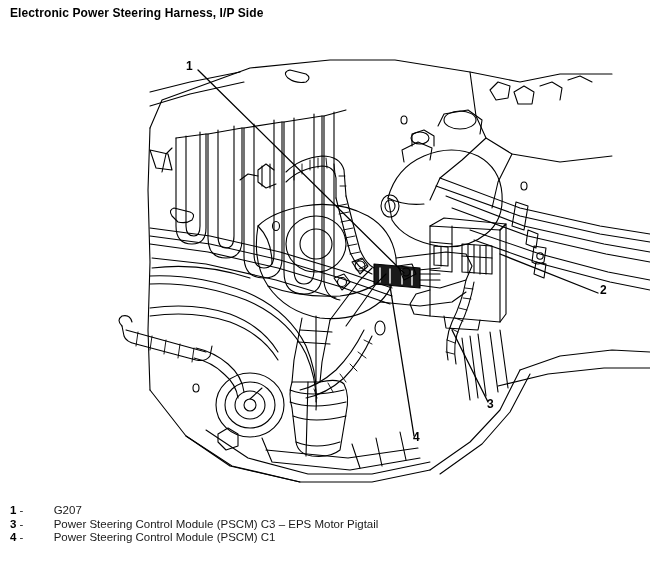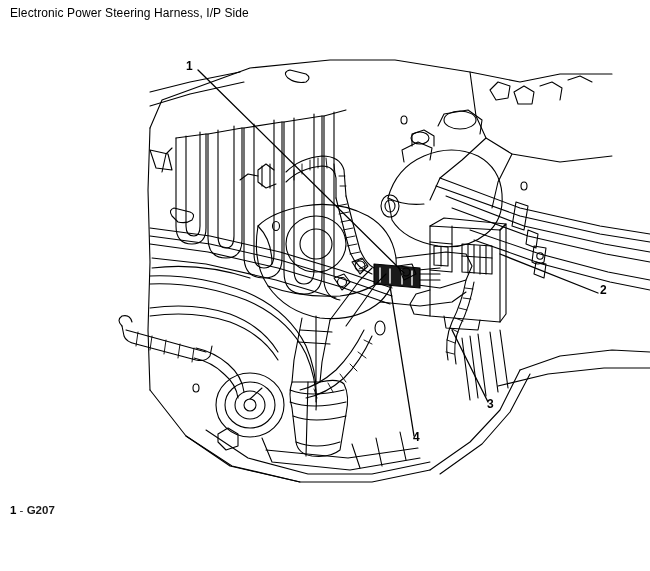--- a/index.html
+++ b/index.html
@@ -15,21 +15,21 @@
     color: #000000;
     overflow: hidden;
   }
 
   
   #page-title {
     position: absolute;
     left: 10px;
     top: 6px;
     font-size: 12px;
-    font-weight: normal;
+    font-weight: bold;
     letter-spacing: 0.1px;
     white-space: nowrap;
   }
 
   
   #illustration {
     position: absolute;
     left: 0;
     top: 30px;
     width: 650px;
@@ -64,21 +64,22 @@
     color: #1a1a1a;
   }
   .legend-num {
     font-weight: bold;
     color: #000;
   }
   .legend-dash {
     font-weight: normal;
   }
   .legend-text {
-    font-weight: bold;
+    font-weight: normal;
+    margin-left: 27px;
   }
 </style>
 </head>
 <body>
 
 <div id="page-title">Electronic Power Steering Harness, I/P Side</div>
 
 <div id="illustration">
   <svg viewBox="0 0 650 470" xmlns="http://www.w3.org/2000/svg">
     <g fill="none" stroke="#000" stroke-width="1.1" stroke-linecap="round" stroke-linejoin="round">
@@ -335,13 +336,23 @@
   <div class="callout-label" style="left:487px; top:368px;">3</div>
   <div class="callout-label" style="left:413px; top:401px;">4</div>
 </div>
 
 <div id="legend">
   <div class="legend-row">
     <span class="legend-num">1</span>
     <span class="legend-dash">-</span>
     <span class="legend-text">G207</span>
   </div>
+  <div class="legend-row">
+    <span class="legend-num">3</span>
+    <span class="legend-dash">-</span>
+    <span class="legend-text">Power Steering Control Module (PSCM) C3 – EPS Motor Pigtail</span>
+  </div>
+  <div class="legend-row">
+    <span class="legend-num">4</span>
+    <span class="legend-dash">-</span>
+    <span class="legend-text">Power Steering Control Module (PSCM) C1</span>
+  </div>
 </div>
 
 </body></html>

